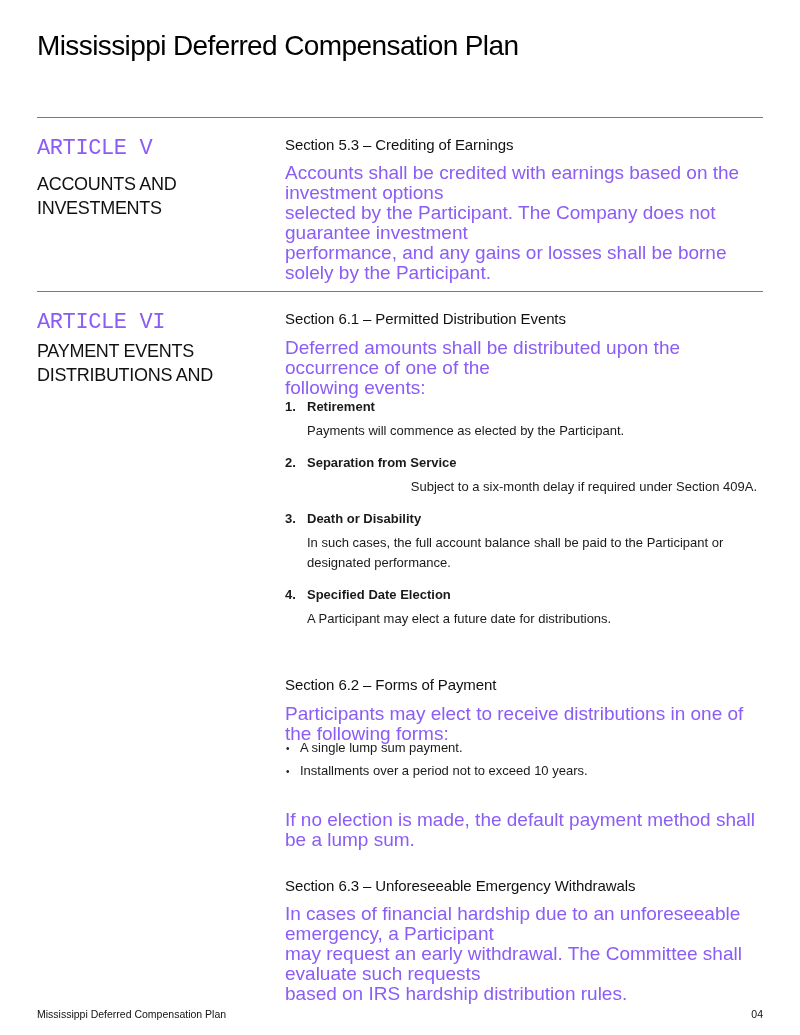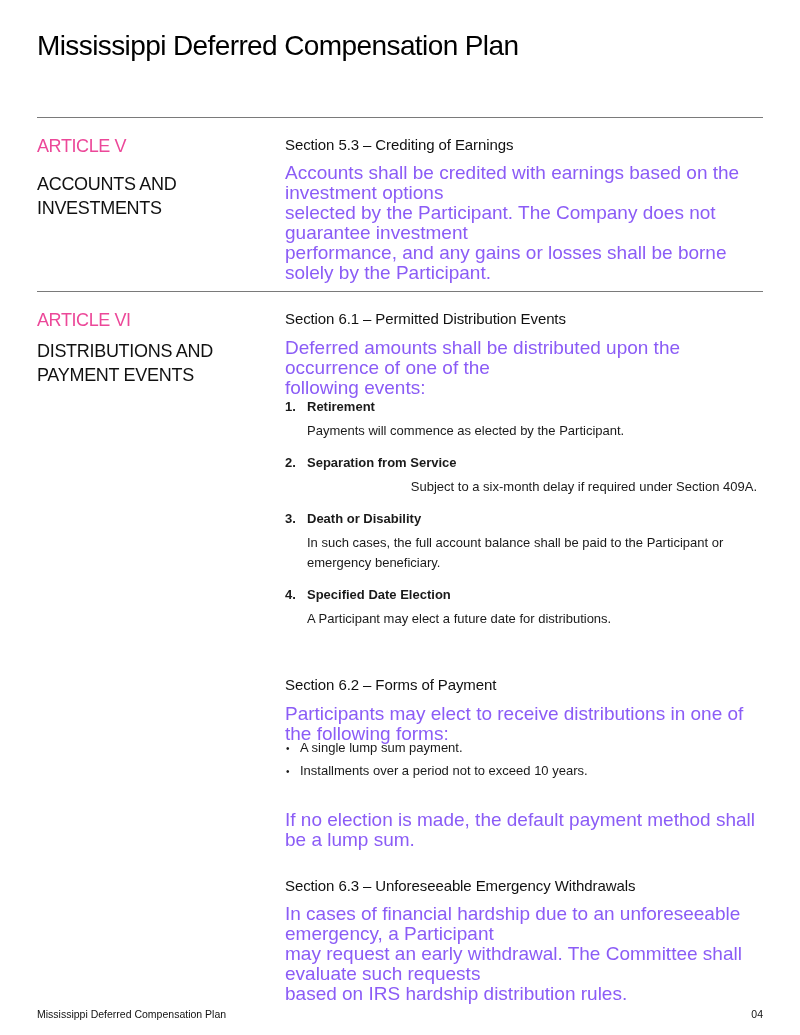--- a/index.html
+++ b/index.html
@@ -8,21 +8,21 @@
 
     .doc-title {
       position: absolute; left: 37px; top: 30px;
       font-size: 28px; font-weight: 400; letter-spacing: -0.6px; color: #000;
     }
     .rule {
       position: absolute; left: 37px; width: 726px; height: 1px; background: #7a7a7a;
     }
     .article-num {
       position: absolute; left: 37px;
-      font-size: 18px; letter-spacing: -0.4px; color: #ec4899;
+      font-size: 22px; letter-spacing: -0.4px; color: #8b5cf6; font-family: Liberation Mono, monospace;
     }
     .article-title {
       position: absolute; left: 37px;
       font-size: 18px; line-height: 24px; letter-spacing: -0.3px; color: #111;
     }
     .section-heading {
       position: absolute; left: 285px;
       font-size: 15px; color: #111; letter-spacing: -0.1px;
     }
     .para {
@@ -78,22 +78,22 @@
     <div>selected by the Participant. The Company does not guarantee investment</div>
     <div>performance, and any gains or losses shall be borne solely by the Participant.</div>
   </div>
 </div>
 
 <div class="rule" style="top:291px;"></div>
 
 <div>
   <div class="article-num" style="top:310px;">ARTICLE VI</div>
   <div class="article-title" style="top:339px;">
+    <div>PAYMENT EVENTS</div>
     <div>DISTRIBUTIONS AND</div>
-    <div>PAYMENT EVENTS</div>
   </div>
 
   <div class="section-heading" style="top:310px;">Section 6.1 – Permitted Distribution Events</div>
   <div class="para" style="top:338px;">
     <div>Deferred amounts shall be distributed upon the occurrence of one of the</div>
     <div>following events:</div>
   </div>
 
   <div>
     <div class="item-num" style="top:399px;">1.</div>
@@ -109,21 +109,21 @@
     <div class="item-desc" style="top:477px;text-align:right;">
       <div>Subject to a six-month delay if required under Section 409A.</div>
     </div>
   </div>
 
   <div>
     <div class="item-num" style="top:511px;">3.</div>
     <div class="item-title" style="top:511px;">Death or Disability</div>
     <div class="item-desc" style="top:533px;">
       <div>In such cases, the full account balance shall be paid to the Participant or</div>
-      <div>emergency beneficiary.</div>
+      <div>designated performance.</div>
     </div>
   </div>
 
   <div>
     <div class="item-num" style="top:587px;">4.</div>
     <div class="item-title" style="top:587px;">Specified Date Election</div>
     <div class="item-desc" style="top:609px;">
       <div>A Participant may elect a future date for distributions.</div>
     </div>
   </div>

